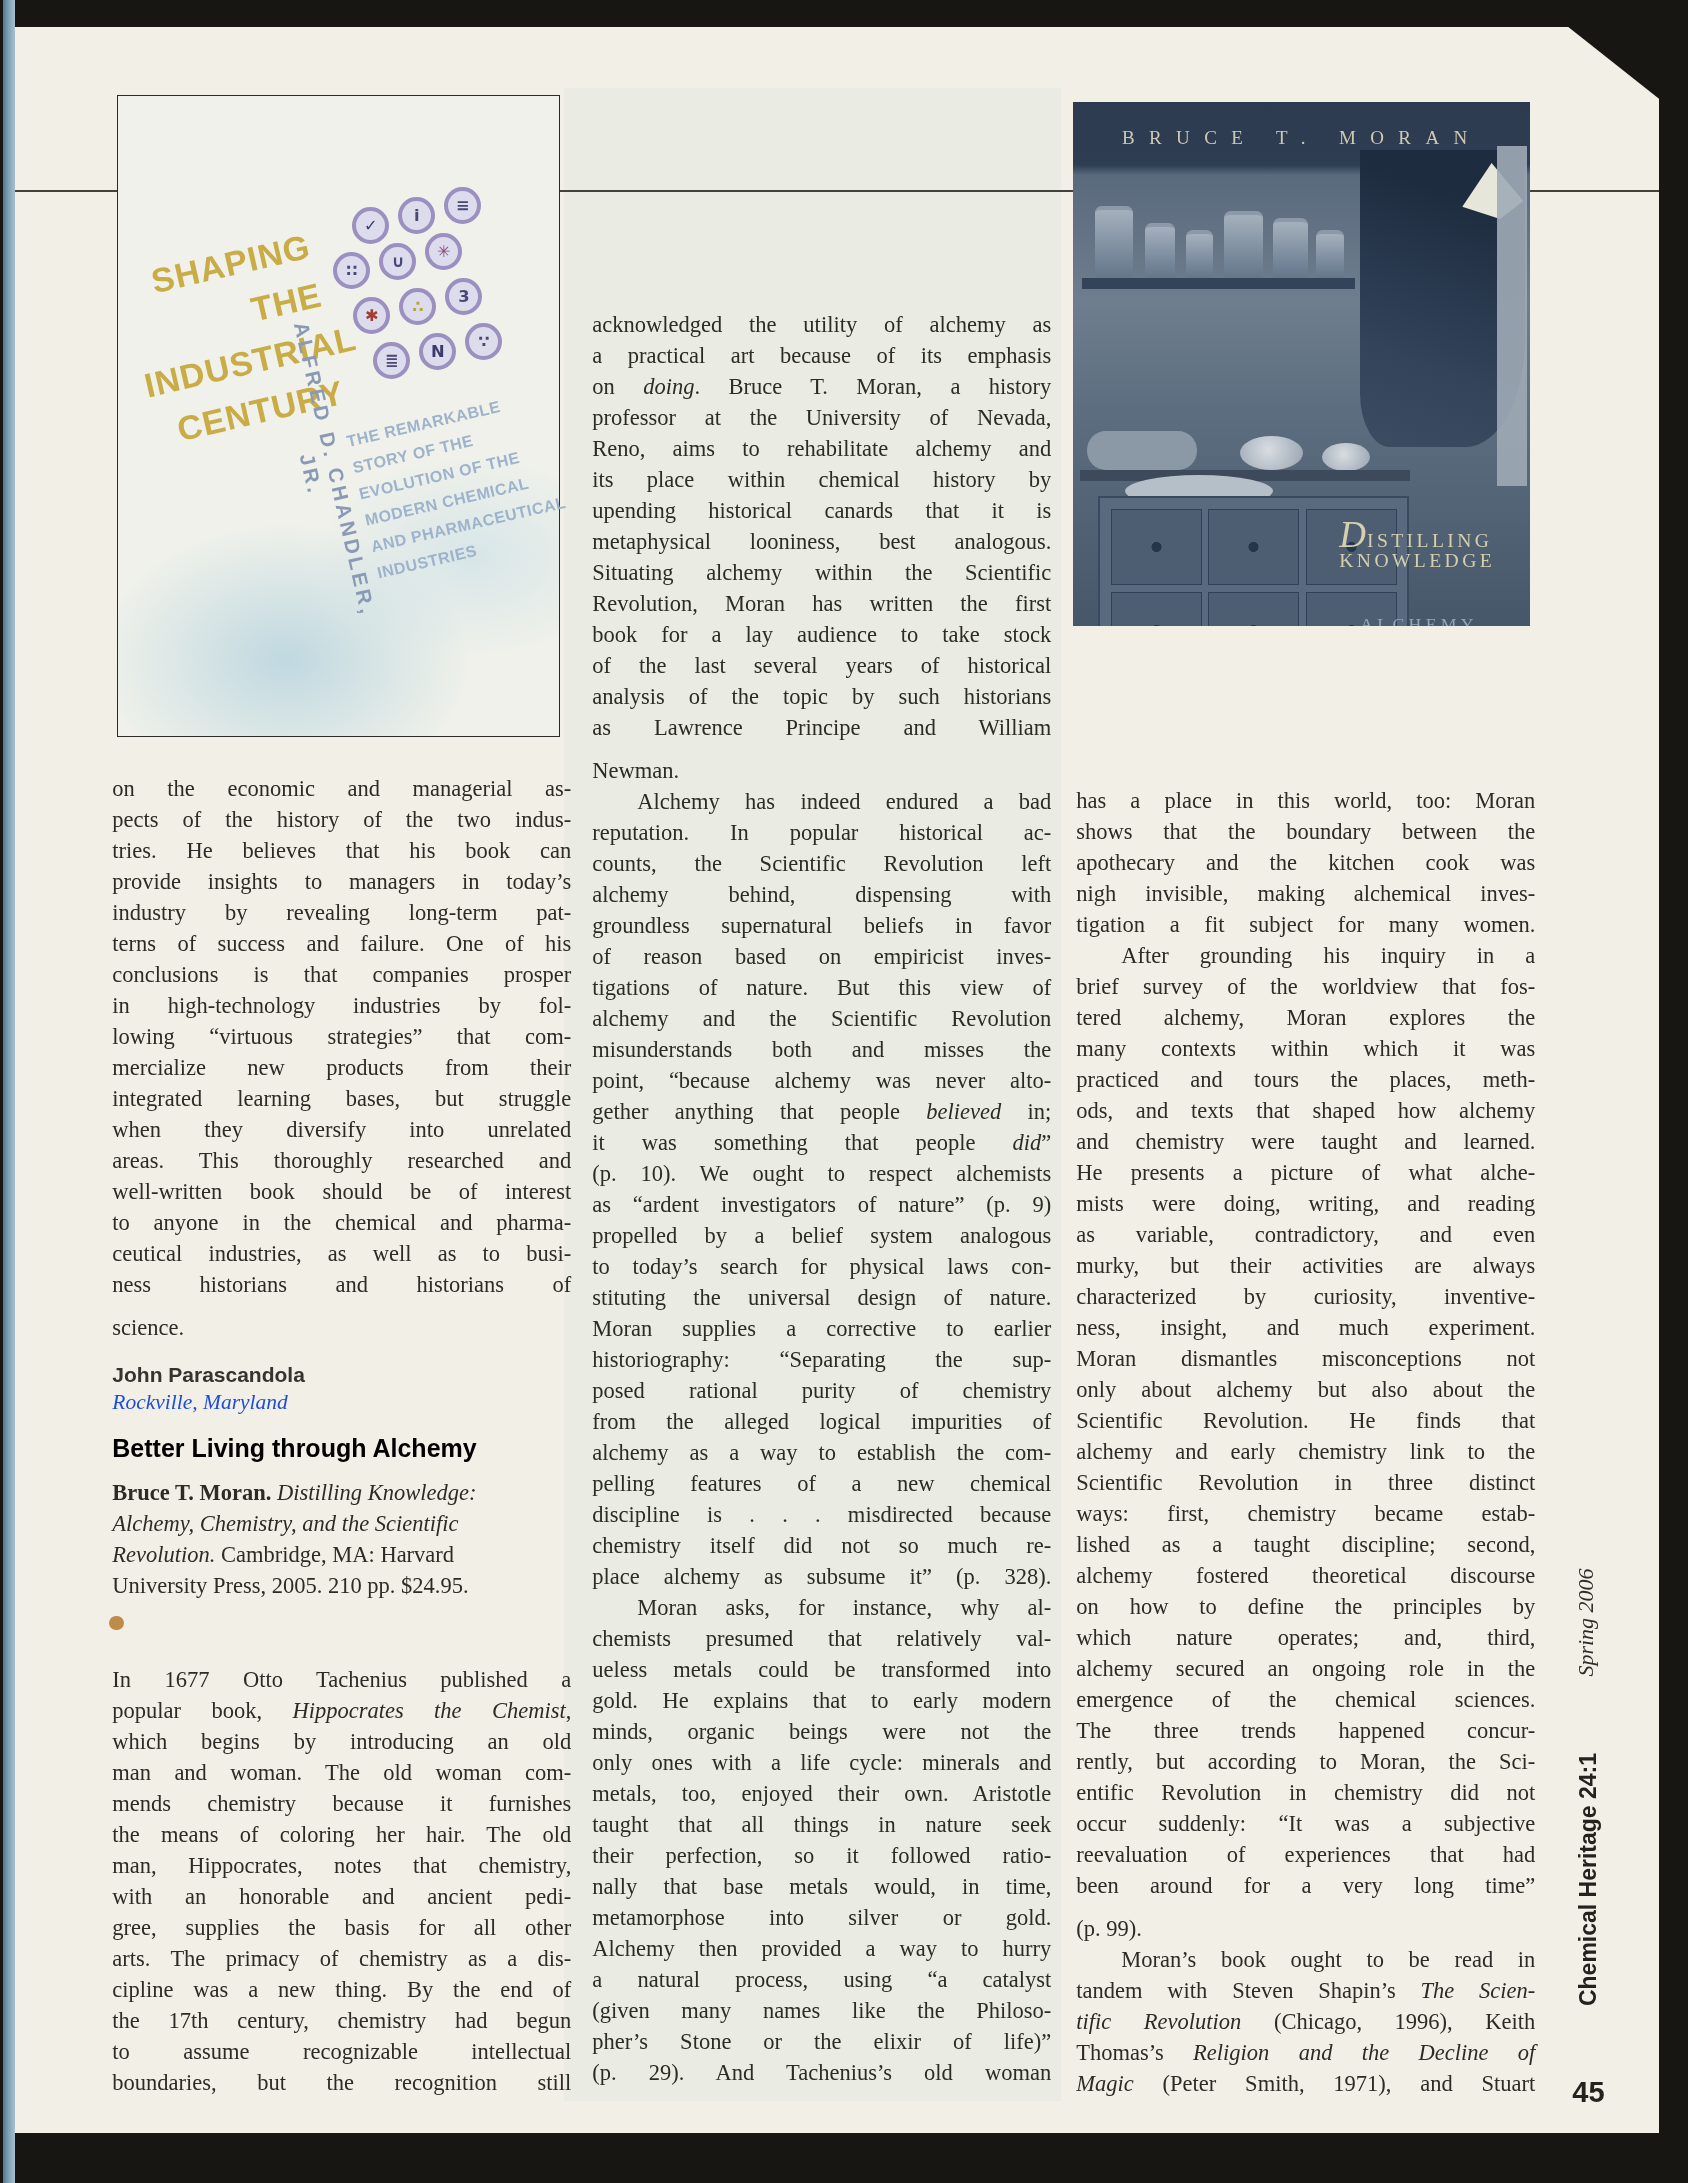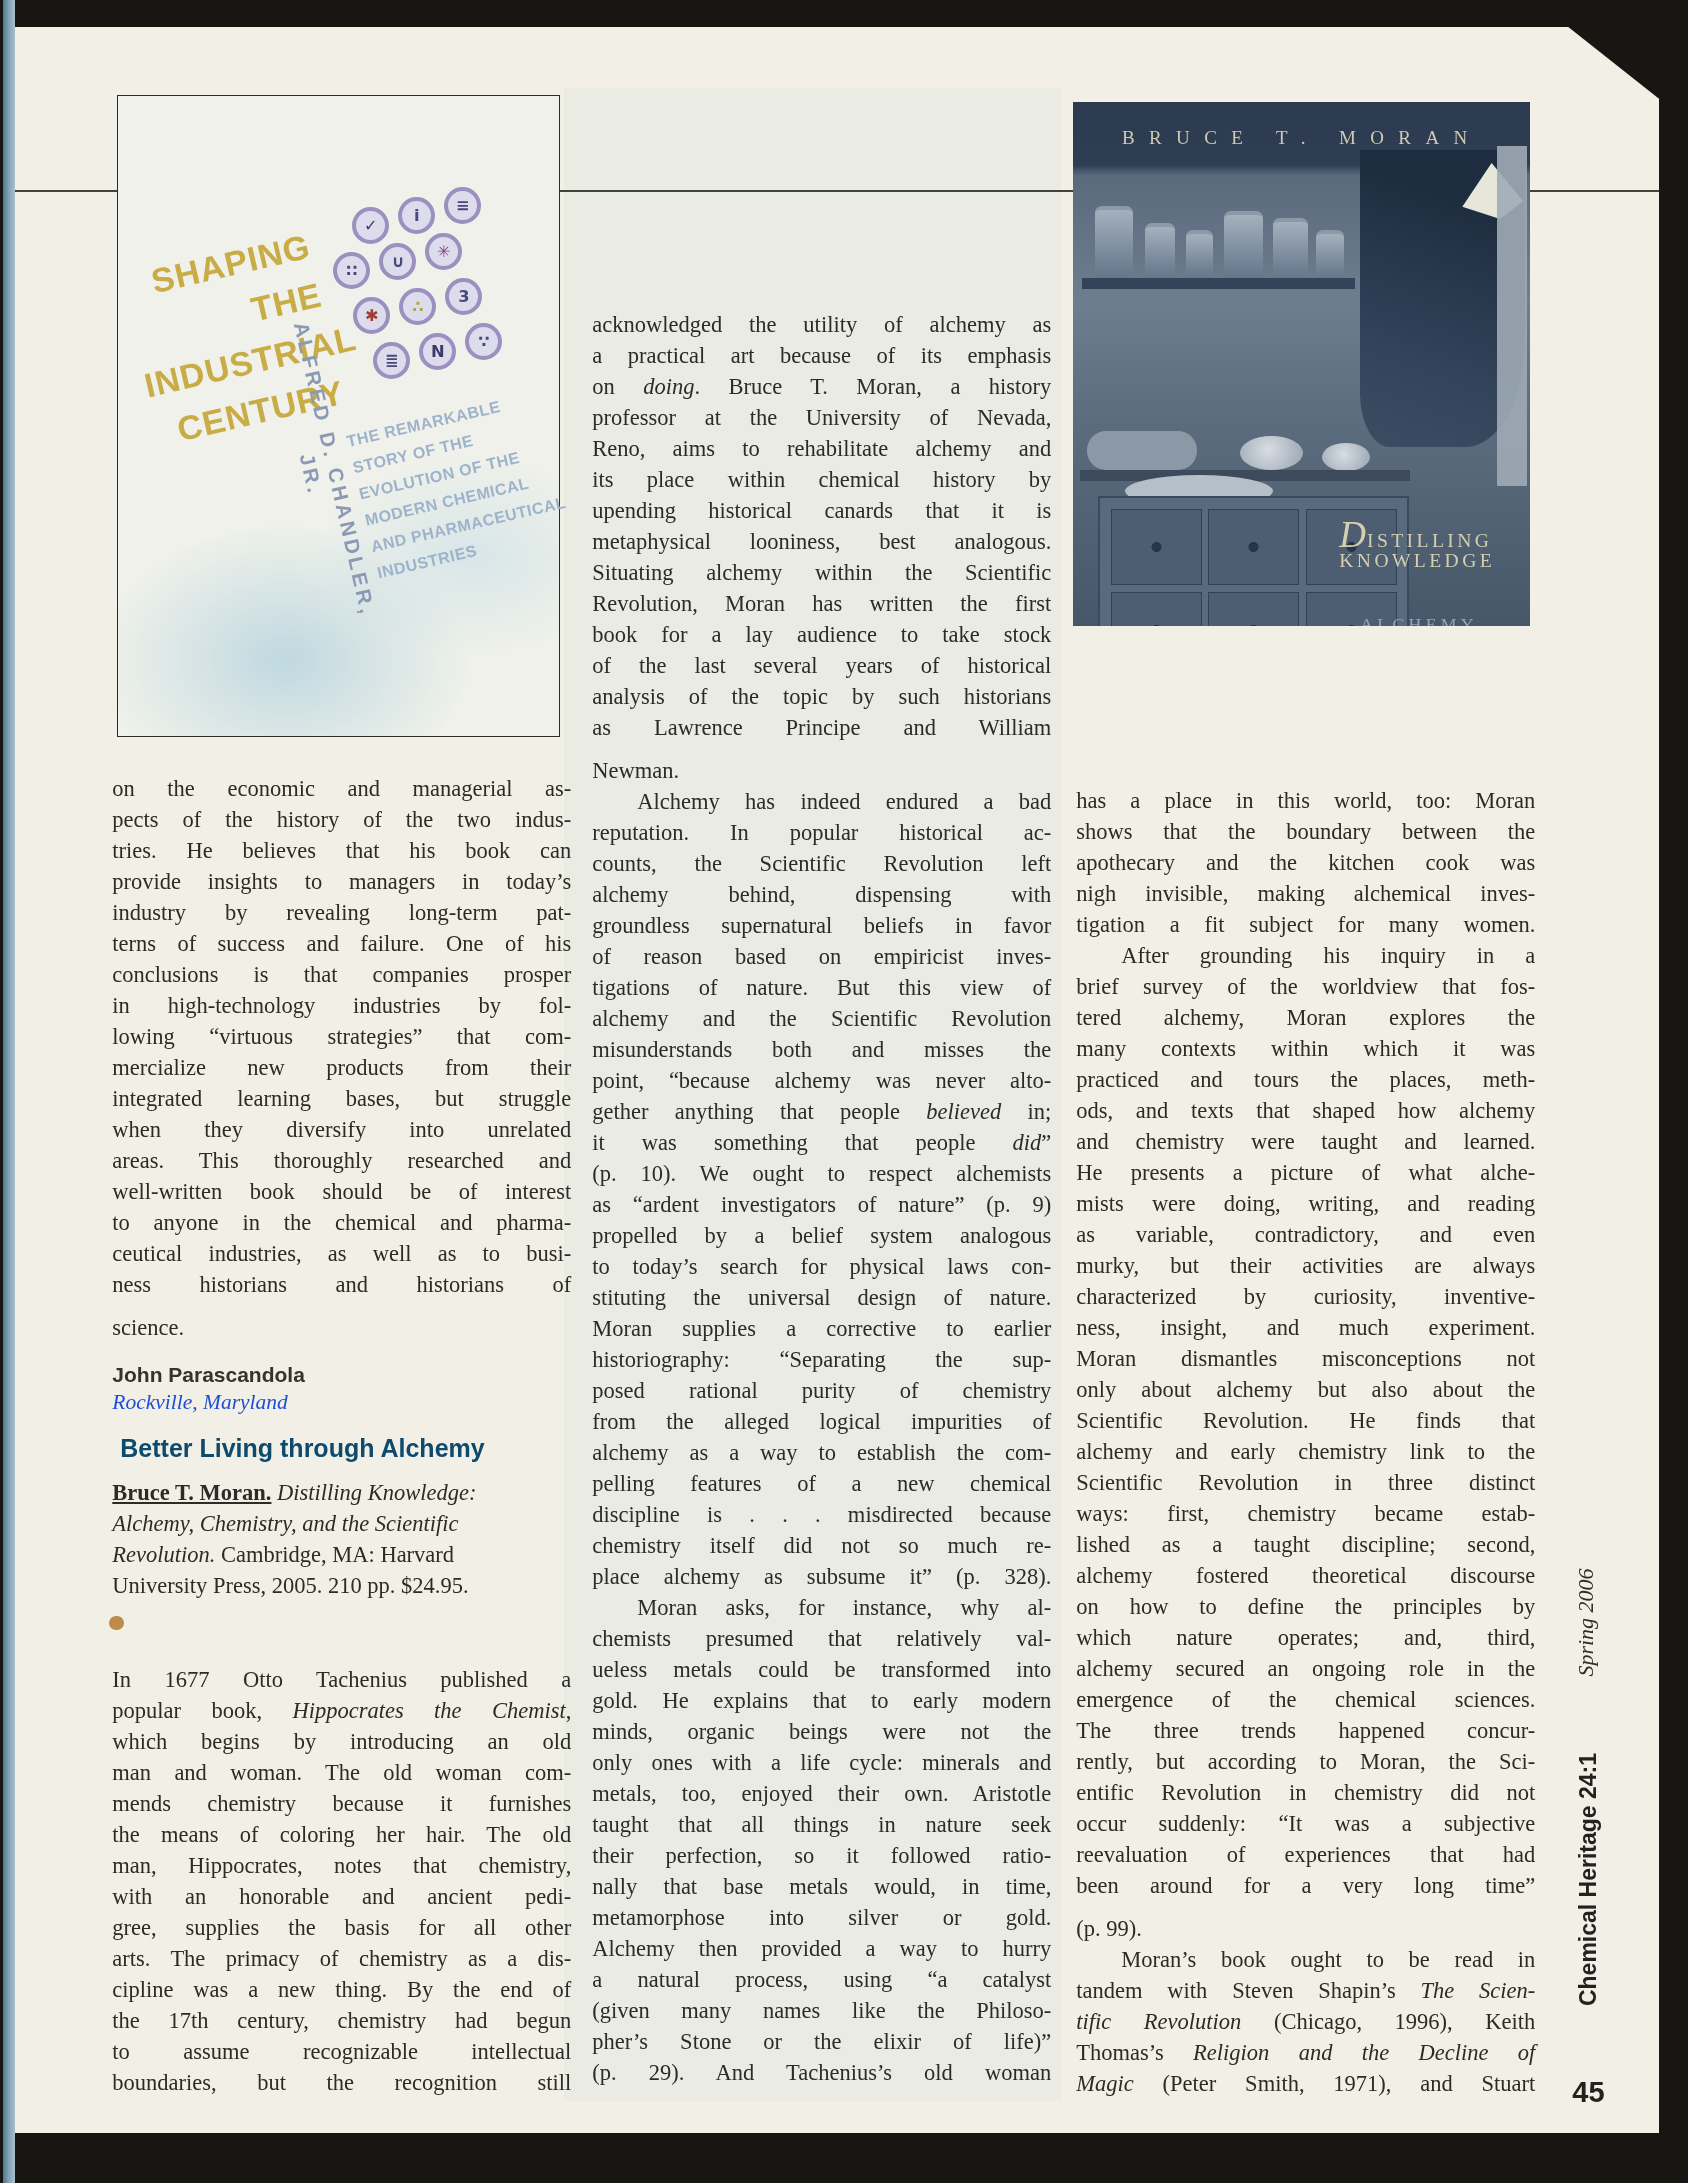--- a/index.html
+++ b/index.html
@@ -13,27 +13,27 @@
   .rule{position:absolute;left:0;top:163px;width:1644px;height:1.9px;background:#45423c;}
   .midpanel{position:absolute;left:549px;top:61px;width:497px;height:2013px;background:#eaebe2;}
 
   
   .col{position:absolute;width:459px;color:#2d2b26;font-size:22.5px;line-height:31px;}
   .ln{height:31px;white-space:nowrap;}
   .just .ln{white-space:normal;text-align:justify;text-align-last:justify;}
   .just .ln.end{text-align-last:left;margin-top:12px;}
   .rag .ln{text-align:left;}
   em{font-style:italic;}
-  strong{font-weight:bold;text-decoration:underline;}
+  strong{font-weight:bold;}
 
   .reviewer{position:absolute;left:97px;top:1336px;font-family:"Liberation Sans",sans-serif;
             font-weight:bold;font-size:21px;color:#35332e;}
   .reviewer-loc{position:absolute;left:97px;top:1363px;font-style:italic;font-size:21.5px;color:#1d4ed8;}
-  .heading{position:absolute;left:105px;top:1407px;font-family:"Liberation Sans",sans-serif;
-           font-weight:bold;font-size:25px;color:#0c4a6e;}
+  .heading{position:absolute;left:97px;top:1407px;font-family:"Liberation Sans",sans-serif;
+           font-weight:bold;font-size:25px;color:#000000;}
   .bullet{position:absolute;left:94px;top:1589px;width:14.4px;height:14.4px;border-radius:50%;background:#bf8b4b;}
 
   
   .v-season{position:absolute;left:1476px;top:1581px;width:192px;height:29px;
             transform:rotate(-90deg);font-style:italic;font-size:22px;color:#2f2d29;text-align:center;}
   .v-journal{position:absolute;left:1440px;top:1838px;width:268px;height:29px;transform:rotate(-90deg);
              font-family:"Liberation Sans",sans-serif;font-weight:bold;font-size:23px;color:#24221f;text-align:center;}
   .pageno{position:absolute;left:1557px;top:2049px;font-family:"Liberation Sans",sans-serif;
           font-weight:bold;font-size:29px;color:#24221f;}
 

